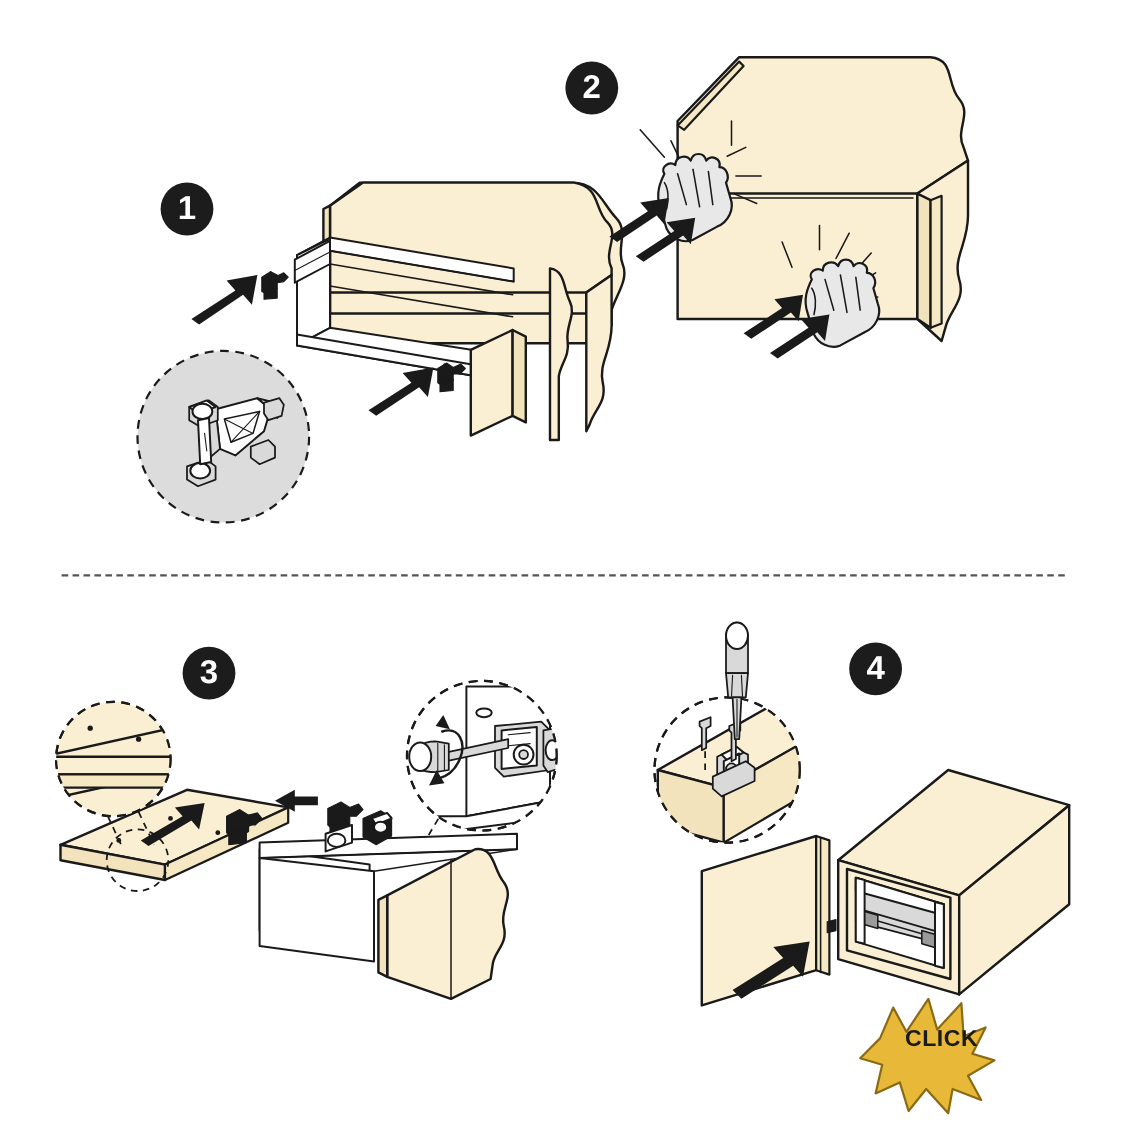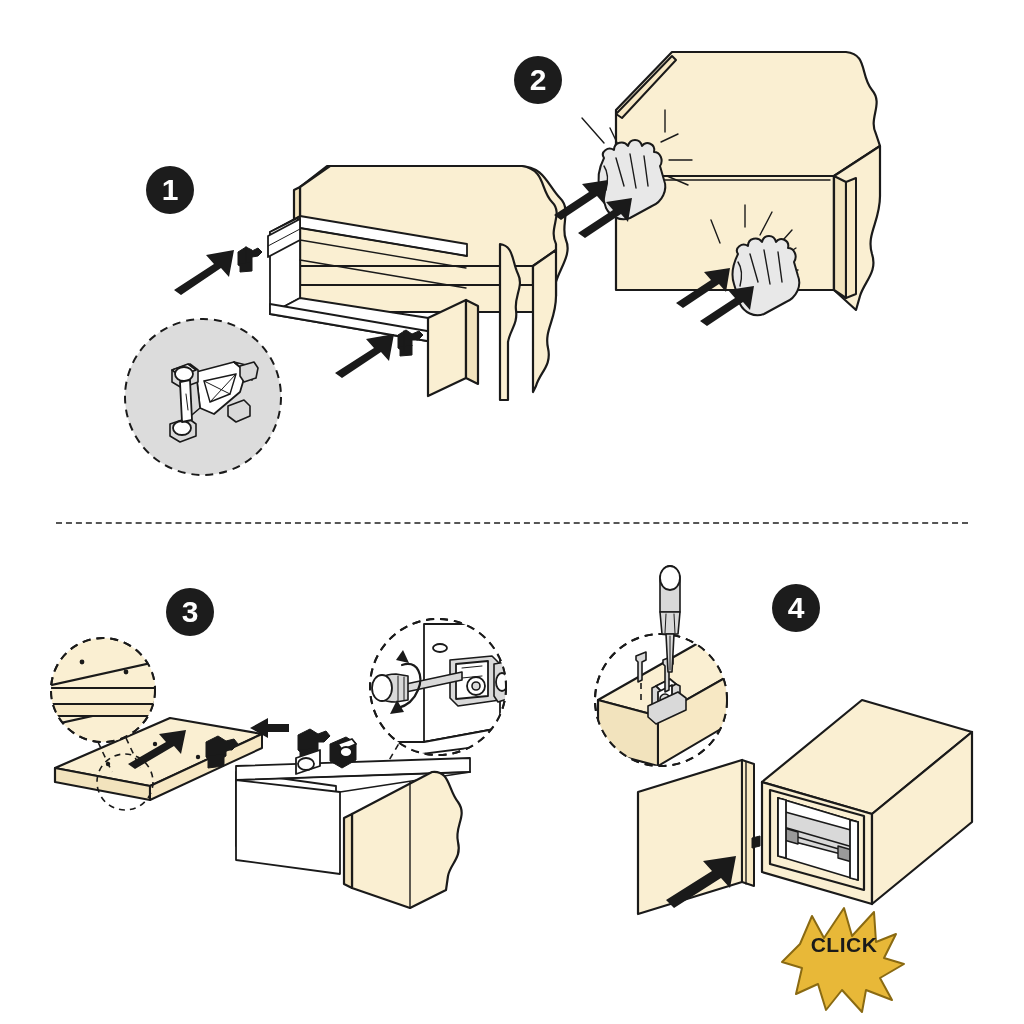--- a/index.html
+++ b/index.html
@@ -42,21 +42,21 @@
 
   .click-badge {
     position: absolute;
     left: 796px;
     top: 908px;
     width: 96px;
     height: 74px;
   }
   .click-text {
     position: absolute;
-    left: 0;
+    left: 12px;
     top: 0;
     width: 96px;
     height: 74px;
     display: flex;
     align-items: center;
     justify-content: center;
     font-weight: bold;
     font-size: 21px;
     letter-spacing: 0.5px;
     color: #1a1a1a;

